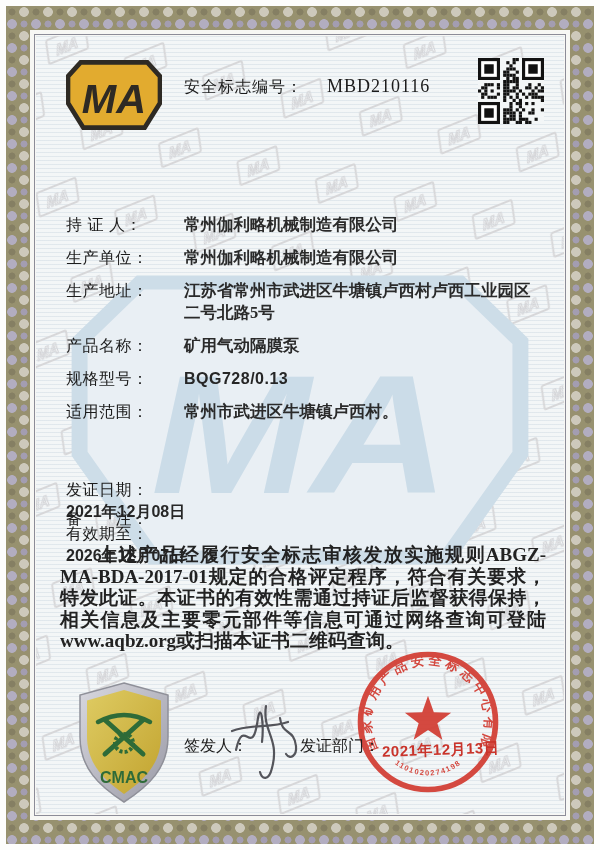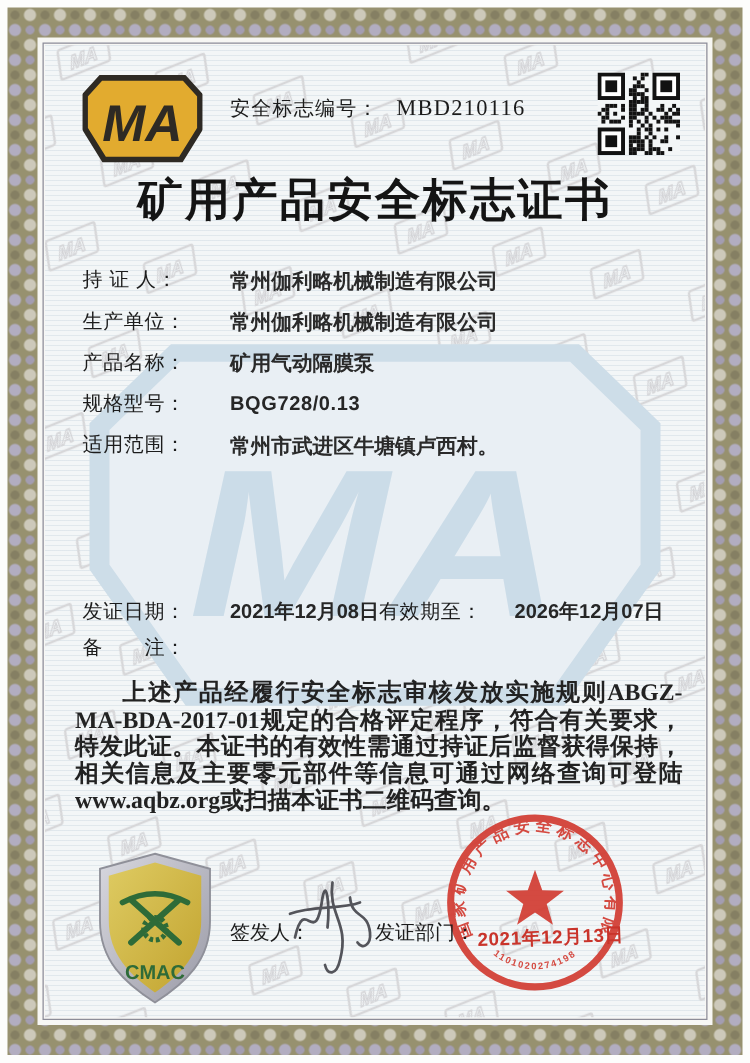--- a/index.html
+++ b/index.html
@@ -14,38 +14,38 @@
       radial-gradient(circle 9px at 6px 18px,#b2adc0 50%,transparent 58%);
     background-size:24px 24px;}
   .cover{position:absolute;inset:30px;background:#f7f7f4;}
   .frame{position:absolute;inset:34px;border:1px solid #8c8c98;}
   .content{position:absolute;inset:36px;background-color:#f3f6f7;
     background-image:repeating-linear-gradient(180deg,rgba(150,175,195,.20) 0 1px,rgba(255,255,255,0) 1px 4px);}
   .wm-small{position:absolute;left:0;top:0;width:100%;height:100%;}
   .wm-big{position:absolute;left:34px;top:238px;width:460px;height:292px;}
 
   .ma-badge{position:absolute;left:30px;top:24px;width:96px;height:70px;}
-  .certno{position:absolute;left:148px;top:40px;display:flex;align-items:baseline;}
+  .certno{position:absolute;left:148px;top:40px;display:flex;align-items:baseline;gap:10px;}
   .cn-lab{font-size:16px;font-weight:500;color:#1b1b1b;letter-spacing:1px;}
   .cn-val{font-size:18px;font-family:"Liberation Serif",serif;color:#1b1b1b;letter-spacing:1px;margin-left:14px;}
   .qr{position:absolute;left:442px;top:22px;width:66px;height:66px;}
 
   .title{position:absolute;left:0;right:0;top:100px;text-align:center;
     font-family:"Liberation Serif",serif;font-weight:900;font-size:36px;color:#141414;letter-spacing:2px;}
 
   .fields{position:absolute;left:30px;right:18px;top:178px;}
   .row{display:flex;align-items:flex-start;line-height:22px;margin-bottom:11px;}
   .lab{flex:none;width:118px;font-size:16px;font-weight:500;color:#1c1c1c;letter-spacing:.5px;}
   .row.wide .lab{width:auto;margin-right:28px;}
   .val{font-size:16px;color:#262626;}
   .v-kai{font-family:"Liberation Serif",serif;font-weight:700;font-size:16.5px;color:#2a2a2a;}
   .v-num{font-weight:700;letter-spacing:.5px;}
   .v-sans{font-weight:600;}
 
-  .dates-row{position:absolute;left:30px;top:443px;display:flex;line-height:22px;}
+  .dates-row{position:absolute;left:30px;top:443px;display:flex;line-height:22px;flex-direction:column;}
   .dates-row .lab{width:118px;}
   .dates-row .lab2{width:auto;margin-right:26px;}
   .remark-row{position:absolute;left:30px;top:472px;line-height:22px;}
 
   .statement{position:absolute;left:24px;right:18px;top:508px;
     font-family:"Liberation Serif",serif;font-weight:700;font-size:19px;line-height:21.5px;
     color:#222;text-align:justify;text-indent:2em;}
 
   .footer{position:absolute;left:0;right:0;top:636px;height:142px;}
   .cmac{position:absolute;left:38px;top:8px;width:100px;height:126px;}
@@ -222,30 +222,33 @@
         <rect x="3" y="3" width="15" height="15" fill="#fff"></rect>
         <rect x="6" y="6" width="9" height="9" fill="#121212"></rect>
         <rect x="42" y="0" width="21" height="21" fill="#121212"></rect>
         <rect x="45" y="3" width="15" height="15" fill="#fff"></rect>
         <rect x="48" y="6" width="9" height="9" fill="#121212"></rect>
         <rect x="0" y="42" width="21" height="21" fill="#121212"></rect>
         <rect x="3" y="45" width="15" height="15" fill="#fff"></rect>
         <rect x="6" y="48" width="9" height="9" fill="#121212"></rect>
       </svg>
 
-    <div class="title">矿用产品安全标志证书</div>
 
     <div class="fields">
       <div class="row">
         <span class="lab">持 证 人：</span>
         <span class="val v-kai">常州伽利略机械制造有限公司</span>
       </div>
       <div class="row">
         <span class="lab">生产单位：</span>
         <span class="val v-kai">常州伽利略机械制造有限公司</span>
+      </div>
+      <div class="row">
+        <span class="lab">生产地址：</span>
+        <span class="val v-kai">江苏省常州市武进区牛塘镇卢西村卢西工业园区二号北路5号</span>
       </div>
       <div class="row">
         <span class="lab">产品名称：</span>
         <span class="val v-kai">矿用气动隔膜泵</span>
       </div>
       <div class="row">
         <span class="lab">规格型号：</span>
         <span class="val v-num">BQG728/0.13</span>
       </div>
       <div class="row">

